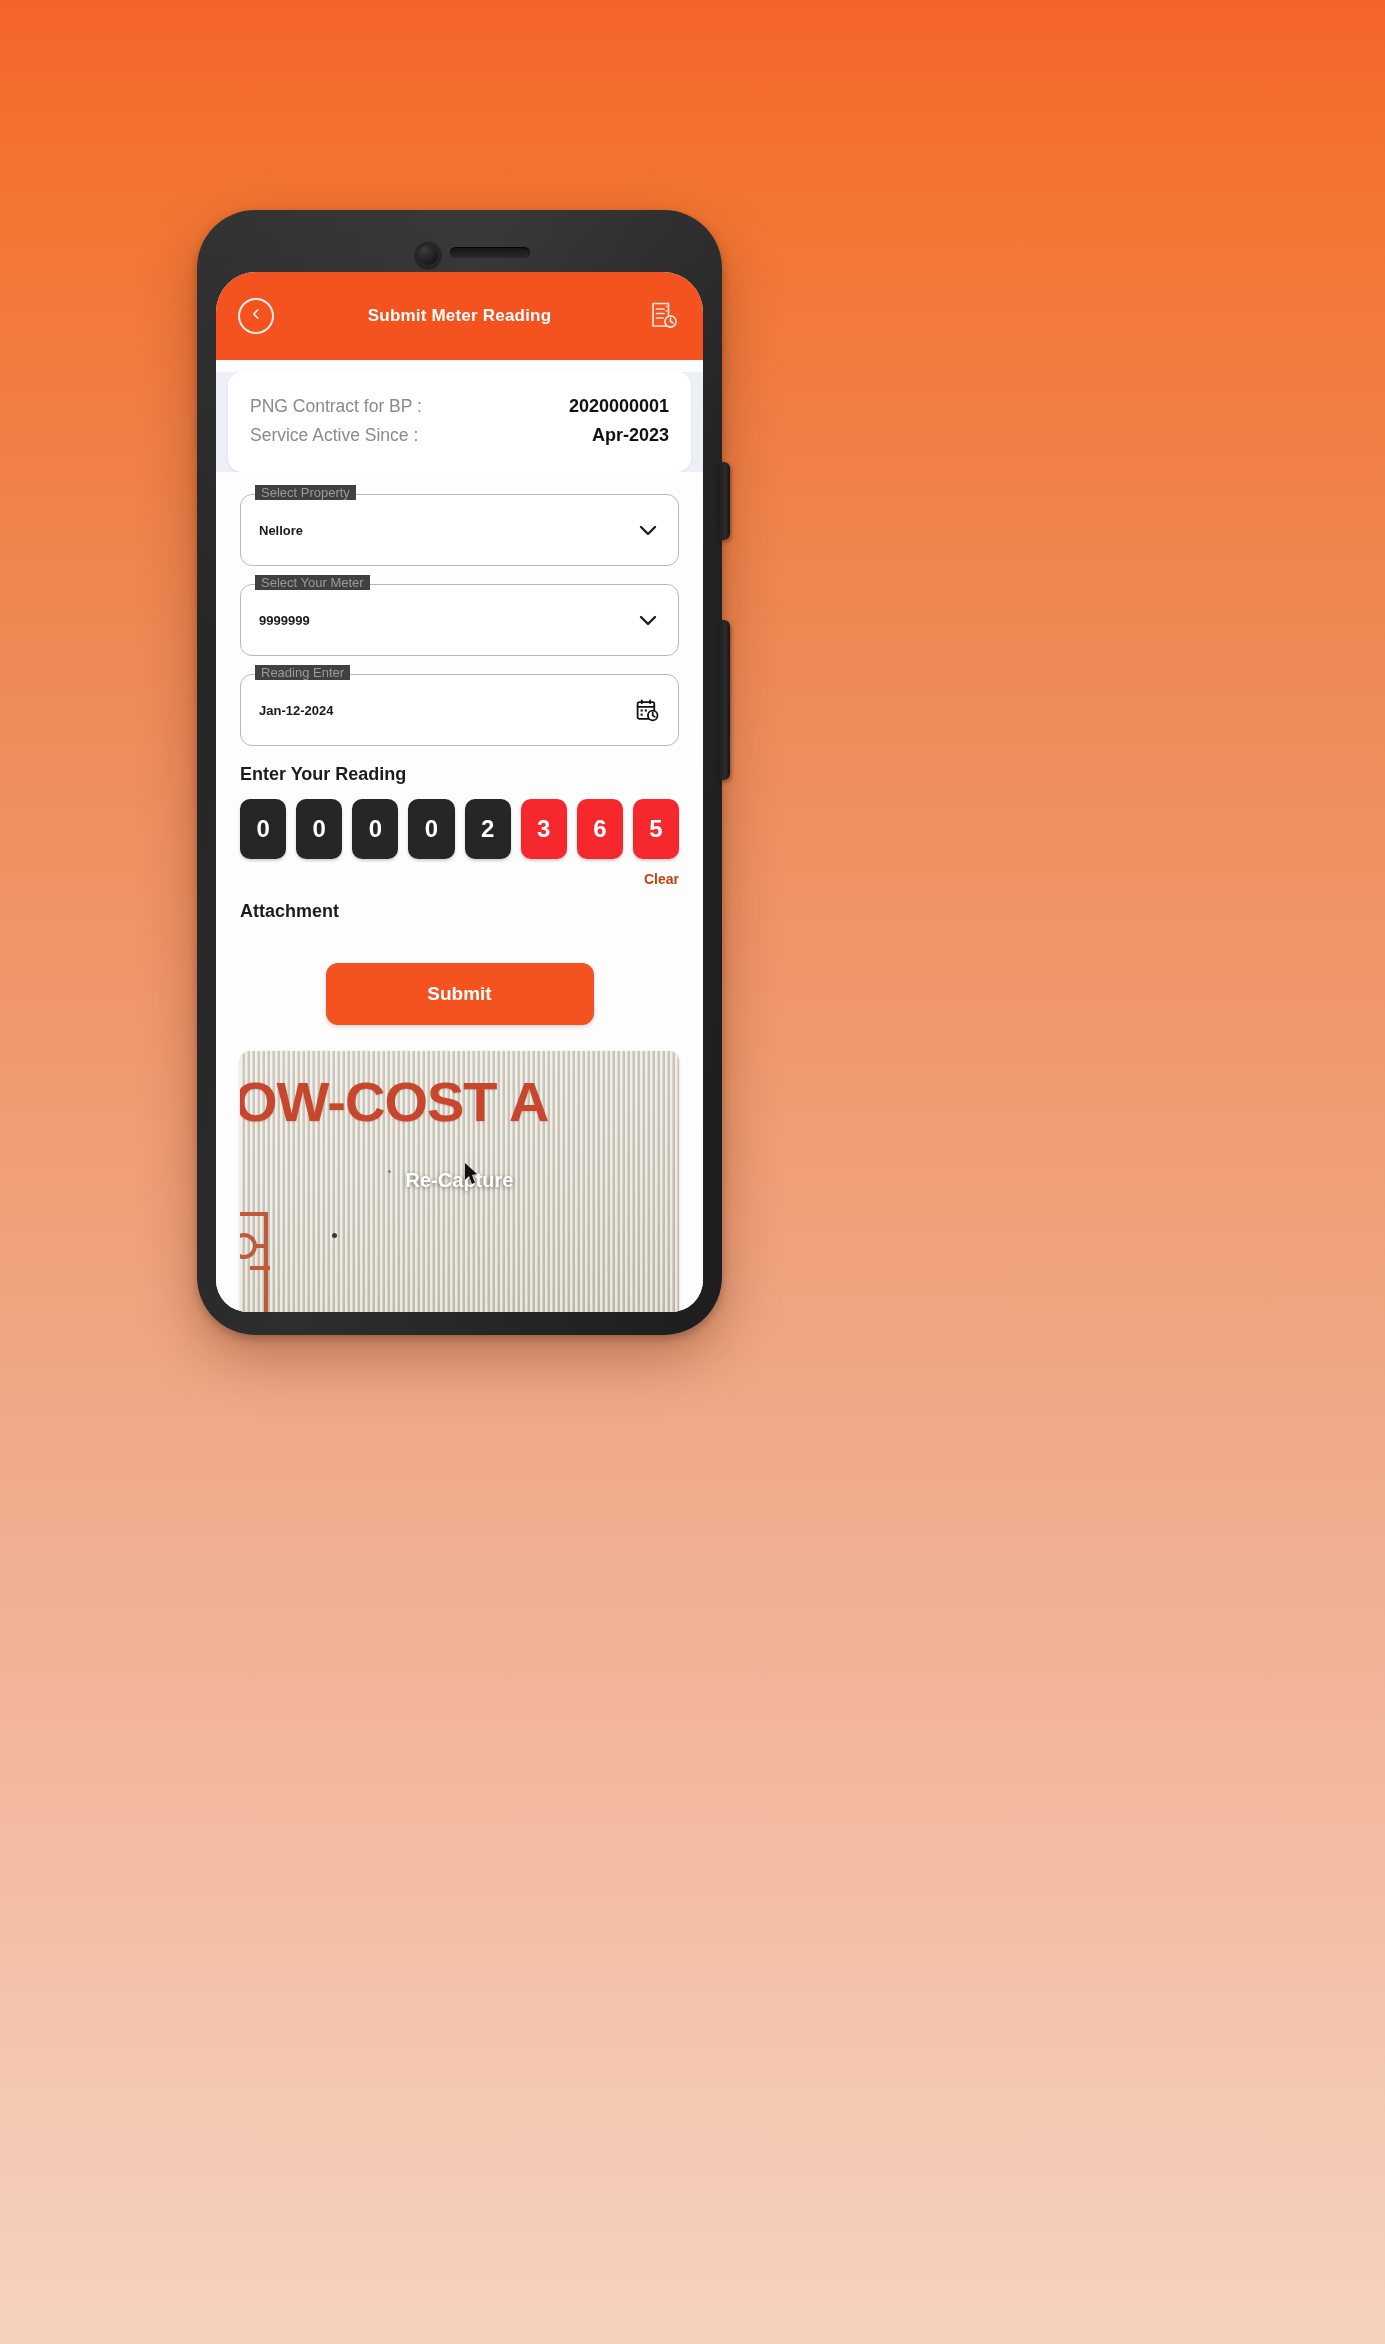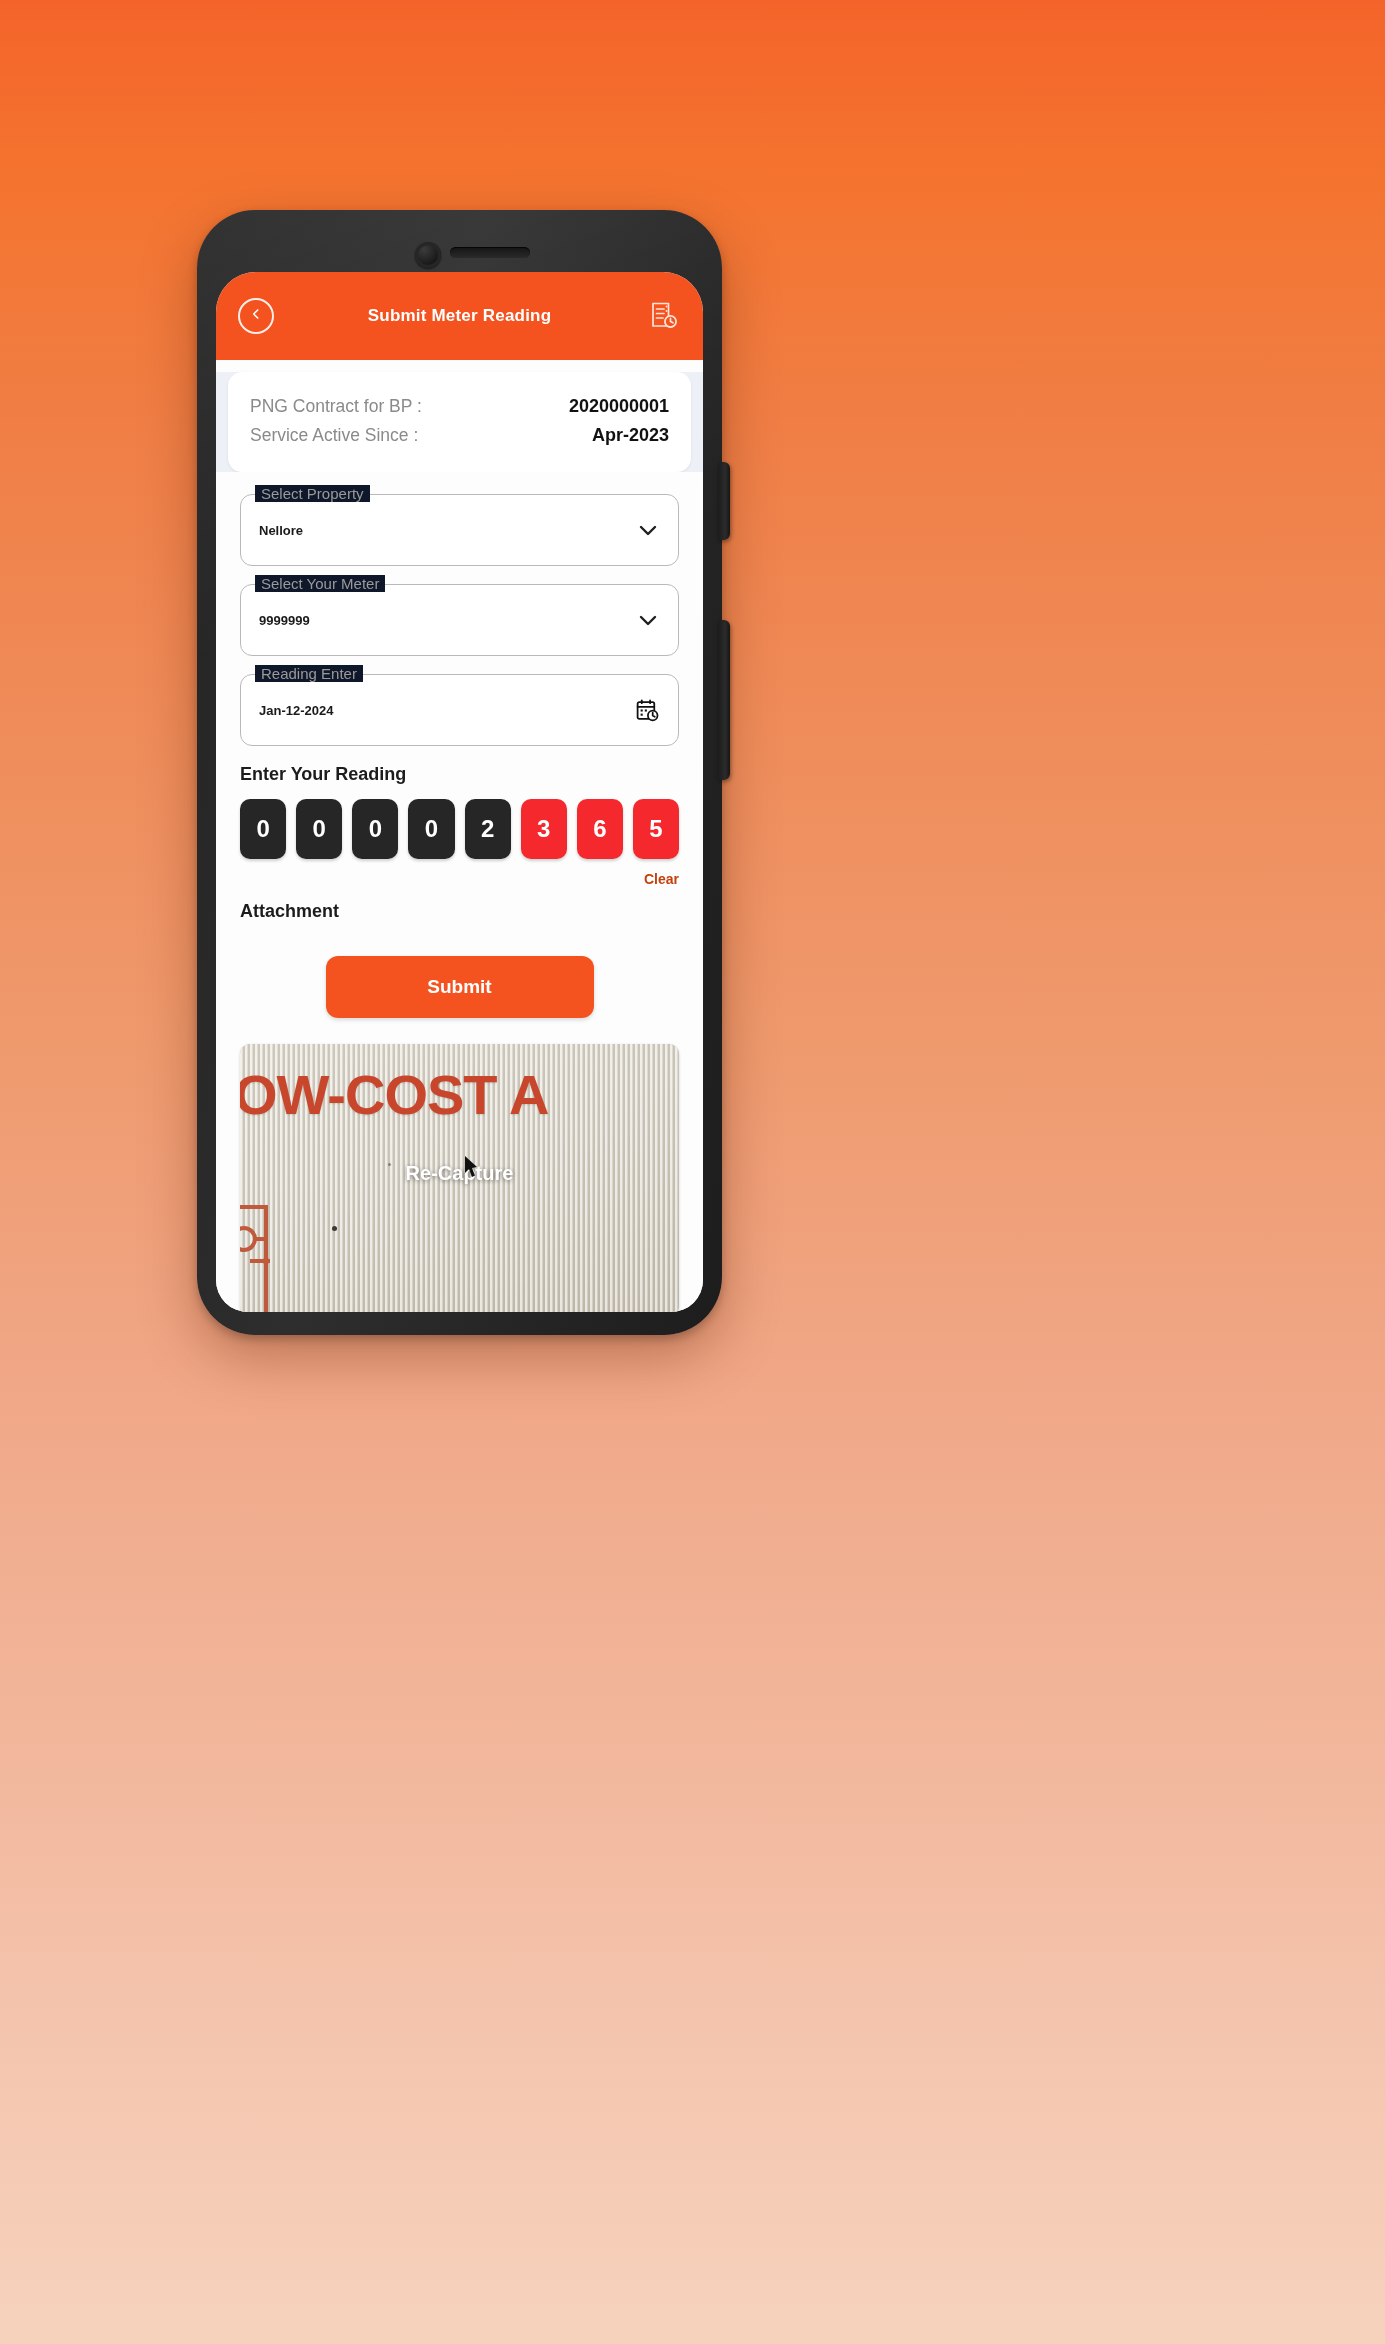--- a/index.html
+++ b/index.html
@@ -112,22 +112,22 @@
     border-radius:12px;
     height:72px;
     margin-bottom:18px;
     display:flex; align-items:center;
     padding:0 18px;
     background:#fff;
     cursor:pointer;
   }
   .field-legend{
     position:absolute; top:-10px; left:14px;
-    background:#0f172a; padding:0 6px;
-    color:#9a9a9a; font-size:15px;
+    background:#404040; padding:0 6px;
+    color:#9a9a9a; font-size:13px;
   }
   .field-value{
     color:#1a1a1a; font-size:13px; font-weight:bold;
   }
   .field-trailing{
     margin-left:auto; display:flex; align-items:center; justify-content:center;
   }
 
   .section-label{
     font-size:18px; font-weight:bold; color:#1c1c1c;
@@ -144,21 +144,21 @@
   }
   .digit.dark{ background:#262626; }
   .digit.red { background:#f5292d; }
 
   #clear-link{
     text-align:right; color:#c2410c; font-size:14px; font-weight:bold;
     margin-top:12px; cursor:pointer;
   }
 
   
-  #attachment-label{ margin:14px 0 10px 0; }
+  #attachment-label{ margin:14px 0 17px 0; }
   #attachment-frame{
     position:relative;
     height:272px; border-radius:10px; overflow:hidden;
     background:#cfc8bb;
     box-shadow:0 1px 3px rgba(0,0,0,.18);
     cursor:pointer;
   }
   #photo-bg{
     position:absolute; inset:0;
     background:

